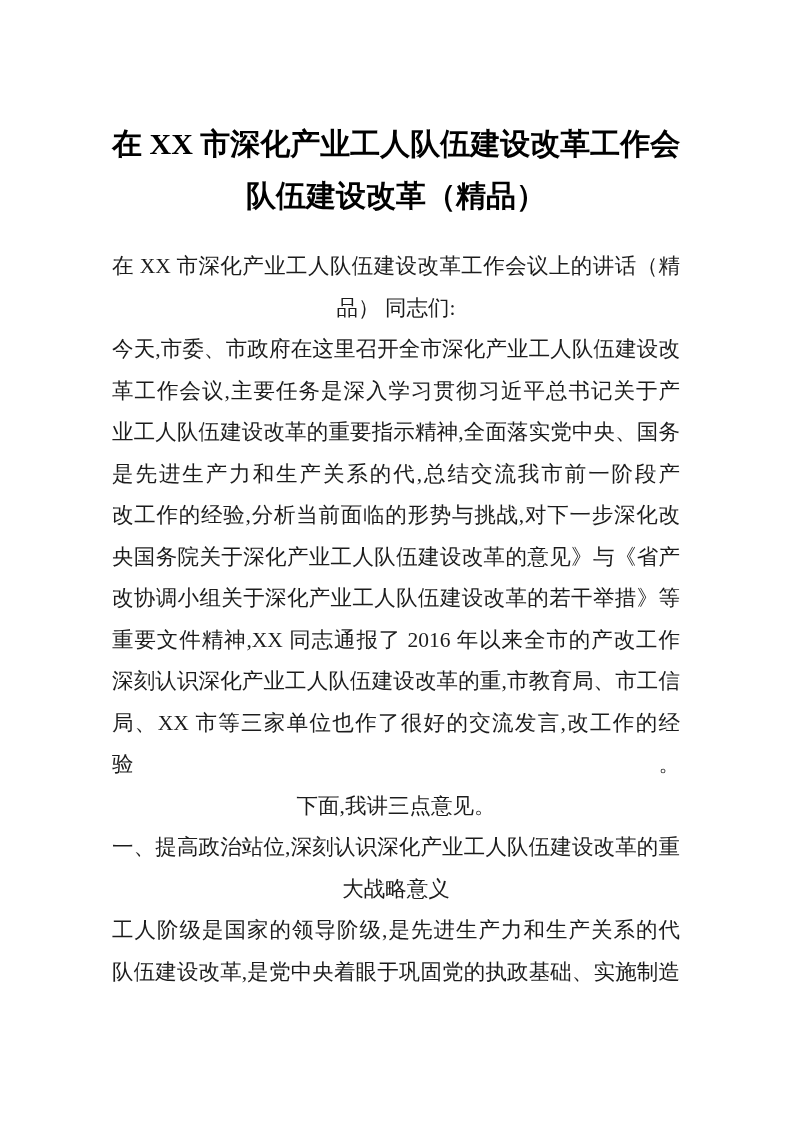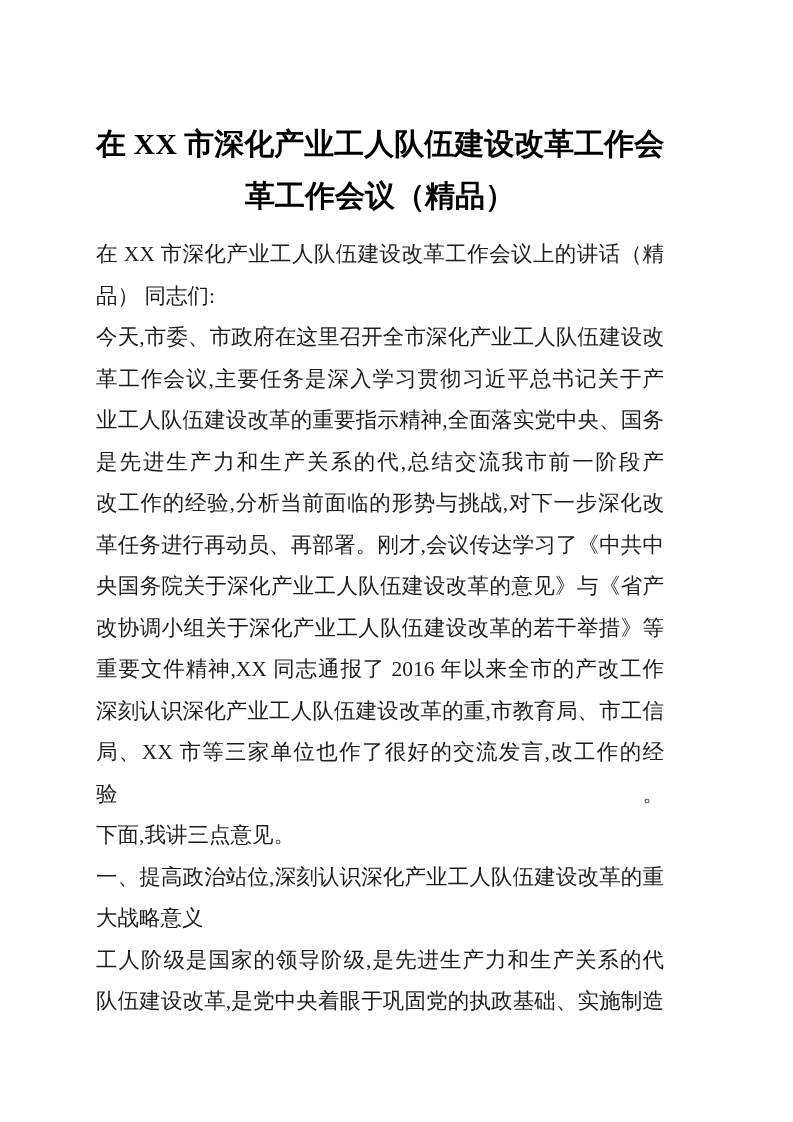--- a/index.html
+++ b/index.html
@@ -10,73 +10,73 @@
   .page {
     position: relative;
     width: 793px;
     height: 1122px;
     background: #ffffff;
     overflow: hidden;
     font-family: "Liberation Serif", "DejaVu Serif", serif;
   }
   .content {
     position: absolute;
-    left: 96px;
+    left: 112px;
     top: 118px;
     width: 568px;
   }
   .doc-title {
     color: #000000;
     font-weight: bold;
     font-size: 30px;
     line-height: 52px;
     text-align: center;
   }
   .doc-title .title-line {
     white-space: nowrap;
   }
   .doc-body {
-    margin-top: 12px;
+    margin-top: 24px;
     color: #1c1c1c;
     font-size: 21.5px;
     line-height: 41.5px;
     font-weight: normal;
   }
   .body-line {
     width: 100%;
     white-space: nowrap;
     overflow: visible;
+    text-align: center;
   }
   .body-line.fill {
     white-space: normal;
     text-align: justify;
     text-align-last: justify;
     -moz-text-align-last: justify;
   }
 </style>
 </head>
 <body>
 
 <div class="page">
   <div class="content">
 
     <div class="doc-title">
       <div class="title-line">在 XX 市深化产业工人队伍建设改革工作会</div>
-      <div class="title-line">革工作会议（精品）</div>
+      <div class="title-line">队伍建设改革（精品）</div>
     </div>
 
     <div class="doc-body">
       <div class="body-line fill">在 XX 市深化产业工人队伍建设改革工作会议上的讲话（精</div>
       <div class="body-line">品） 同志们:</div>
       <div class="body-line fill">今天,市委、市政府在这里召开全市深化产业工人队伍建设改</div>
       <div class="body-line fill">革工作会议,主要任务是深入学习贯彻习近平总书记关于产</div>
       <div class="body-line fill">业工人队伍建设改革的重要指示精神,全面落实党中央、国务</div>
       <div class="body-line fill">是先进生产力和生产关系的代,总结交流我市前一阶段产</div>
       <div class="body-line fill">改工作的经验,分析当前面临的形势与挑战,对下一步深化改</div>
-      <div class="body-line fill">革任务进行再动员、再部署。刚才,会议传达学习了《中共中</div>
       <div class="body-line fill">央国务院关于深化产业工人队伍建设改革的意见》与《省产</div>
       <div class="body-line fill">改协调小组关于深化产业工人队伍建设改革的若干举措》等</div>
       <div class="body-line fill">重要文件精神,XX 同志通报了 2016 年以来全市的产改工作</div>
       <div class="body-line fill">深刻认识深化产业工人队伍建设改革的重,市教育局、市工信</div>
       <div class="body-line fill">局、XX 市等三家单位也作了很好的交流发言,改工作的经验。</div>
       <div class="body-line">下面,我讲三点意见。</div>
       <div class="body-line fill">一、提高政治站位,深刻认识深化产业工人队伍建设改革的重</div>
       <div class="body-line">大战略意义</div>
       <div class="body-line fill">工人阶级是国家的领导阶级,是先进生产力和生产关系的代</div>
       <div class="body-line fill">队伍建设改革,是党中央着眼于巩固党的执政基础、实施制造</div>

